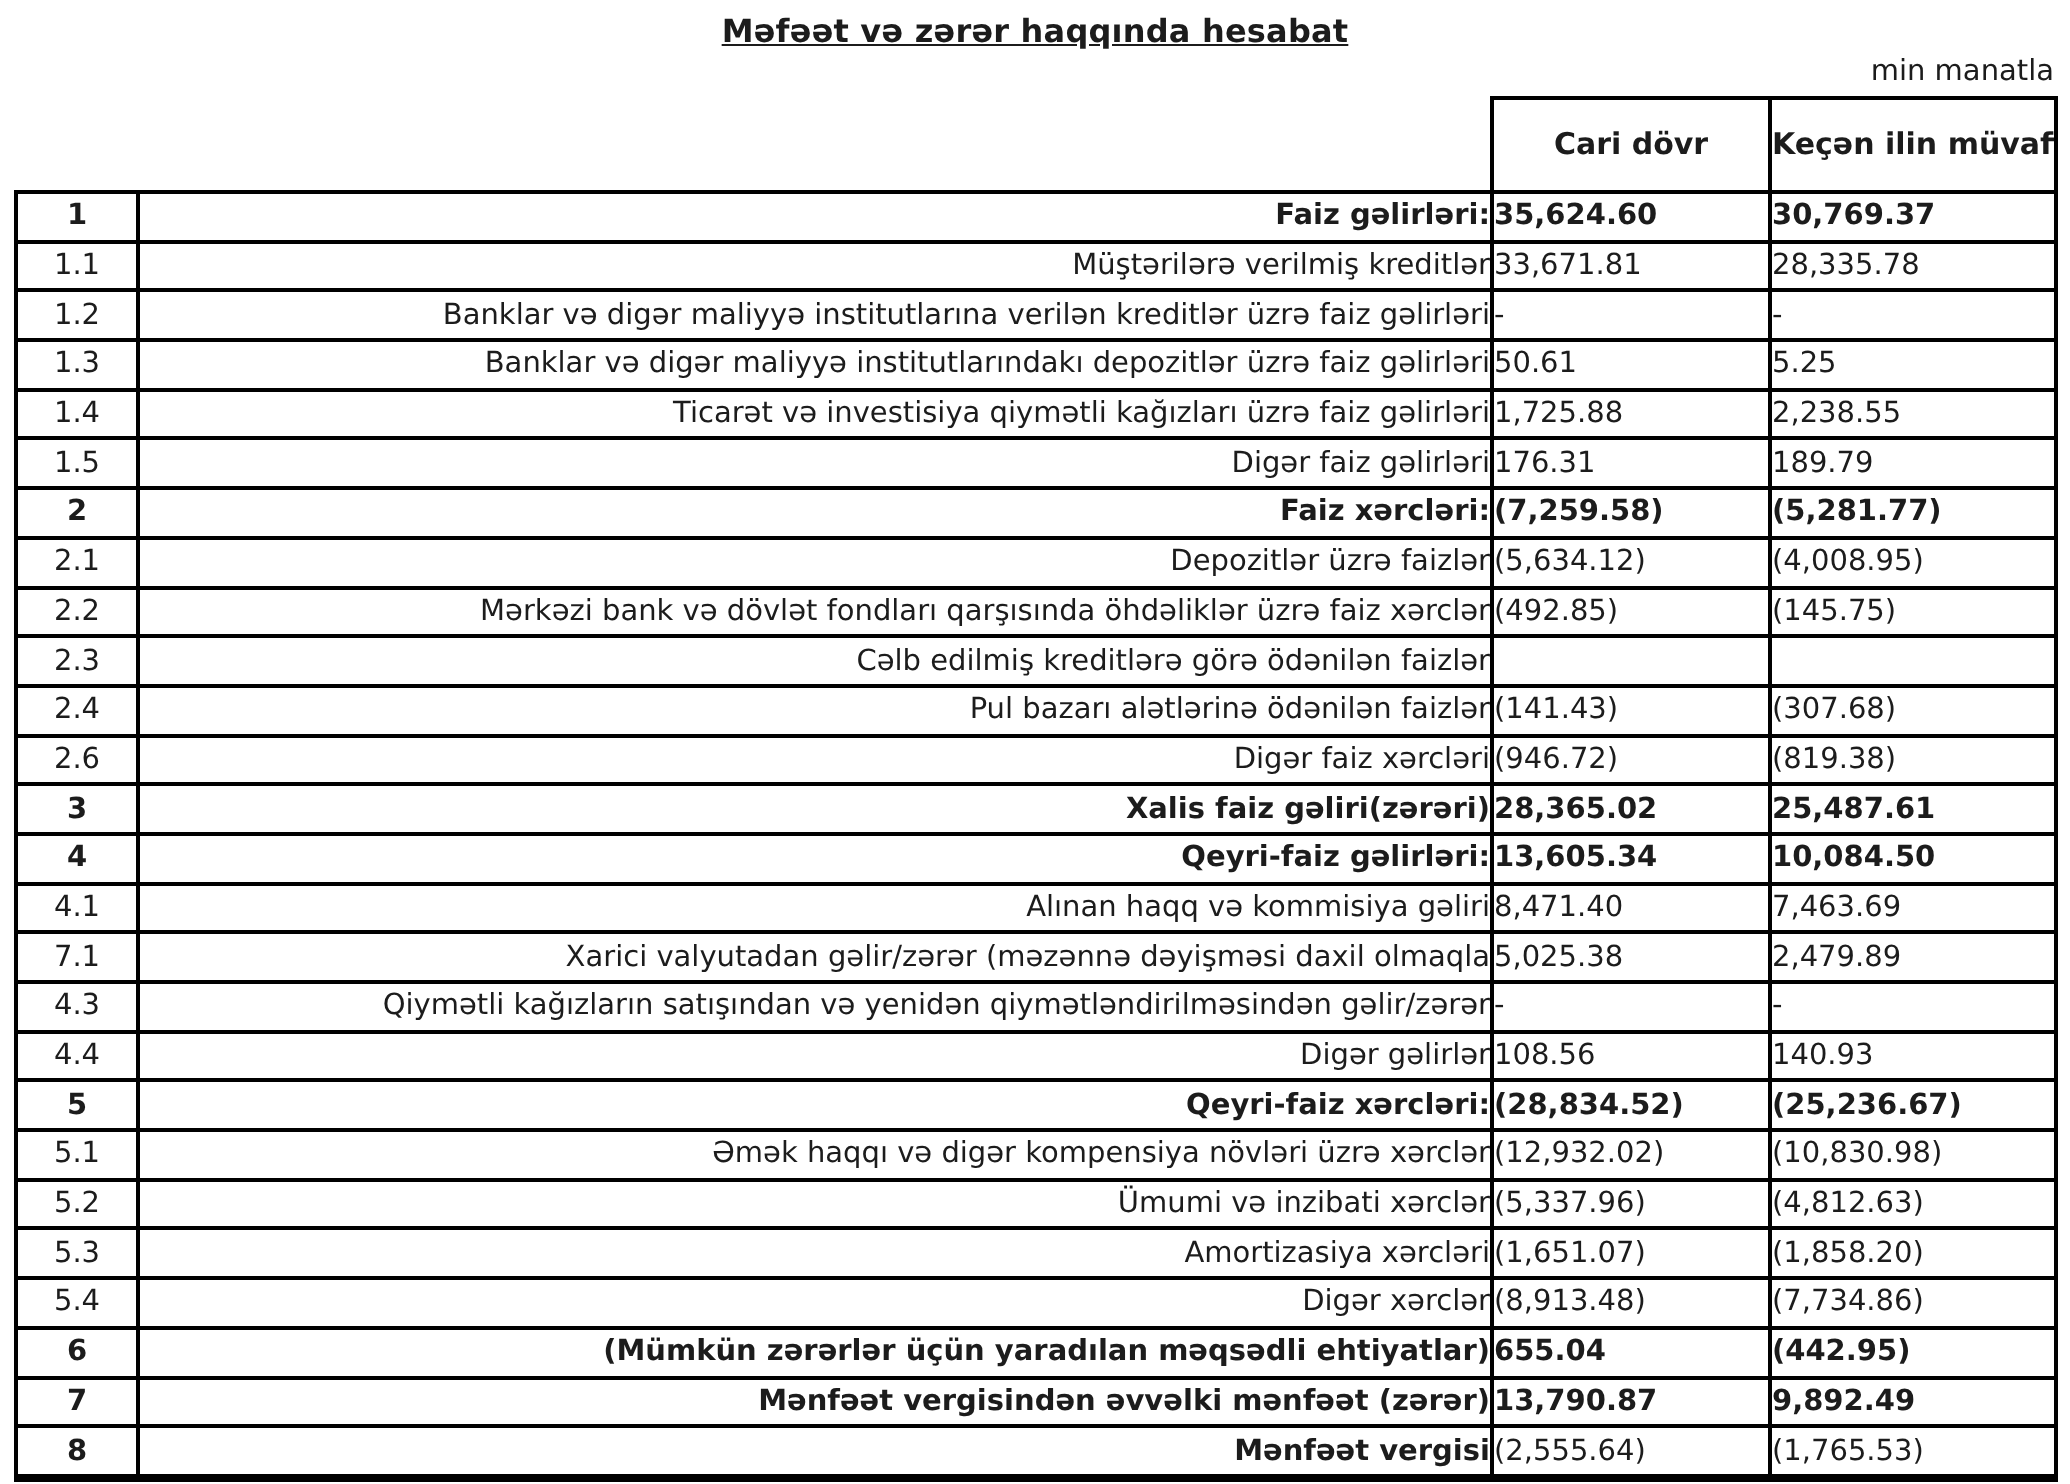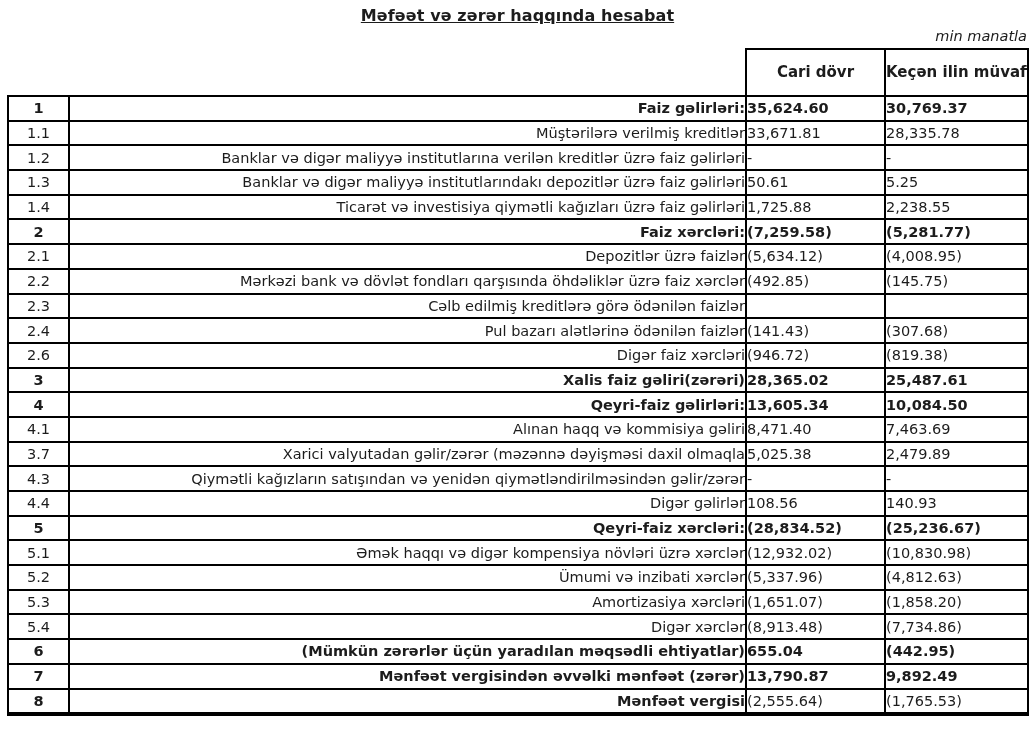--- a/index.html
+++ b/index.html
@@ -12,21 +12,21 @@
     overflow: hidden;
   }
   .title {
     position: absolute; top: 6px; left: 0; width: 100%;
     text-align: center; font-weight: bold; font-size: 16px;
     letter-spacing: 0.1px;
     text-decoration: underline;
   }
   .unit-note {
     position: absolute; top: 28px; right: 8px;
-    font-style: italic; font-size: 14.5px;
+    font-size: 14.5px;
   }
   table.report {
     position: absolute; top: 48px; left: 7px;
     width: 1020px;
     border-collapse: collapse;
     table-layout: fixed;
     font-size: 14.5px;
   }
   table.report td {
     border: 2px solid #000;
@@ -91,20 +91,26 @@
         <td class="lbl">Banklar və digər maliyyə institutlarındakı depozitlər üzrə faiz gəlirləri</td>
         <td class="val">50.61</td>
         <td class="val">5.25</td>
       </tr>
       <tr class="body-row">
         <td class="num">1.4</td>
         <td class="lbl">Ticarət və investisiya qiymətli kağızları üzrə faiz gəlirləri</td>
         <td class="val">1,725.88</td>
         <td class="val">2,238.55</td>
       </tr>
+      <tr class="body-row">
+        <td class="num">1.5</td>
+        <td class="lbl">Digər faiz gəlirləri</td>
+        <td class="val">176.31</td>
+        <td class="val">189.79</td>
+      </tr>
       <tr class="body-row bold-label vbold">
         <td class="num">2</td>
         <td class="lbl">Faiz xərcləri:</td>
         <td class="val">(7,259.58)</td>
         <td class="val">(5,281.77)</td>
       </tr>
       <tr class="body-row">
         <td class="num">2.1</td>
         <td class="lbl">Depozitlər üzrə faizlər</td>
         <td class="val">(5,634.12)</td>
@@ -146,21 +152,21 @@
         <td class="val">13,605.34</td>
         <td class="val">10,084.50</td>
       </tr>
       <tr class="body-row">
         <td class="num">4.1</td>
         <td class="lbl">Alınan haqq və kommisiya gəliri</td>
         <td class="val">8,471.40</td>
         <td class="val">7,463.69</td>
       </tr>
       <tr class="body-row">
-        <td class="num">3.7</td>
+        <td class="num">7.1</td>
         <td class="lbl">Xarici valyutadan gəlir/zərər (məzənnə dəyişməsi daxil olmaqla</td>
         <td class="val">5,025.38</td>
         <td class="val">2,479.89</td>
       </tr>
       <tr class="body-row">
         <td class="num">4.3</td>
         <td class="lbl">Qiymətli kağızların satışından və yenidən qiymətləndirilməsindən gəlir/zərər</td>
         <td class="val dash">-</td>
         <td class="val dash">-</td>
       </tr>

